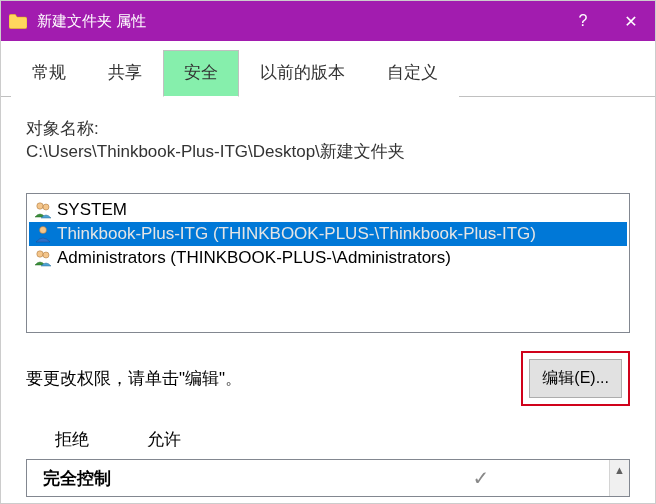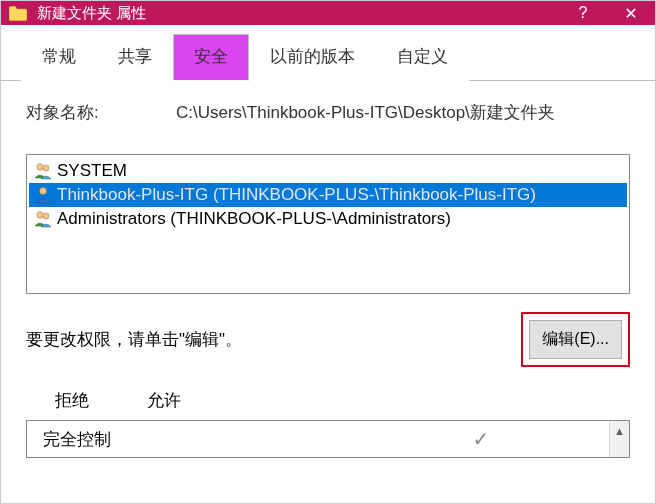--- a/index.html
+++ b/index.html
@@ -7,23 +7,23 @@
     margin: 0;
     font-family: "Microsoft YaHei", "Segoe UI", sans-serif;
     font-size: 14px;
     background: #fff;
     width: 656px;
     height: 504px;
     overflow: hidden;
     border: 1px solid #ccc;
   }
   .titlebar {
-    background: #be185d;
+    background: #a21caf;
     color: #fff;
-    height: 24px;
+    height: 40px;
     display: flex;
     align-items: center;
     padding: 0 0 0 8px;
     justify-content: space-between;
   }
   .titlebar-left {
     display: flex;
     align-items: center;
     gap: 10px;
   }
@@ -43,47 +43,48 @@
     align-items: center;
     justify-content: center;
     font-size: 16px;
     font-weight: 300;
     color: #fff;
   }
   .tabs {
     display: flex;
     border-bottom: 1px solid #c0c0c0;
     margin-top: 8px;
-    padding-left: 20px;
+    padding-left: 10px;
     position: relative;
     align-items: center;
   }
   .tab {
     padding: 10px 20px 12px 20px;
     font-size: 17px;
     color: #333;
     background: #fff;
     border: 1px solid transparent;
     position: relative;
     top: 1px;
   }
   .tab.active {
     border: 1px solid #c0c0c0;
     border-bottom: 1px solid #fff;
-    background: #d946ef;
+    background: #86efac;
   }
   .content {
     padding: 20px 25px 0 25px;
   }
   .row-path {
     display: flex;
     align-items: baseline;
     margin-bottom: 30px;
     font-size: 17px;
     color: #333;
+    flex-direction: column;
   }
   .path-label { width: 150px; }
   .path-value { flex: 1; }
   .group-label {
     font-size: 17px;
     color: #333;
     margin-bottom: 10px;
   }
   .users-box {
     border: 1px solid #828790;
@@ -140,21 +141,21 @@
     border: 1px solid #828790;
     margin-top: 8px;
     position: relative;
   }
   .perm-row {
     display: flex;
     align-items: center;
     padding: 6px 10px;
     font-size: 17px;
   }
-  .perm-name { flex: 1; padding-left: 6px; }
+  .perm-name { flex: 1; padding-left: 6px; font-weight: bold; }
   .perm-cell { width: 92px; text-align: center; color: #888; font-size: 20px; }
   .scrollbar {
     position: absolute;
     right: 0;
     top: 0;
     bottom: 0;
     width: 20px;
     background: #f0f0f0;
     border-left: 1px solid #d4d4d4;
   }

